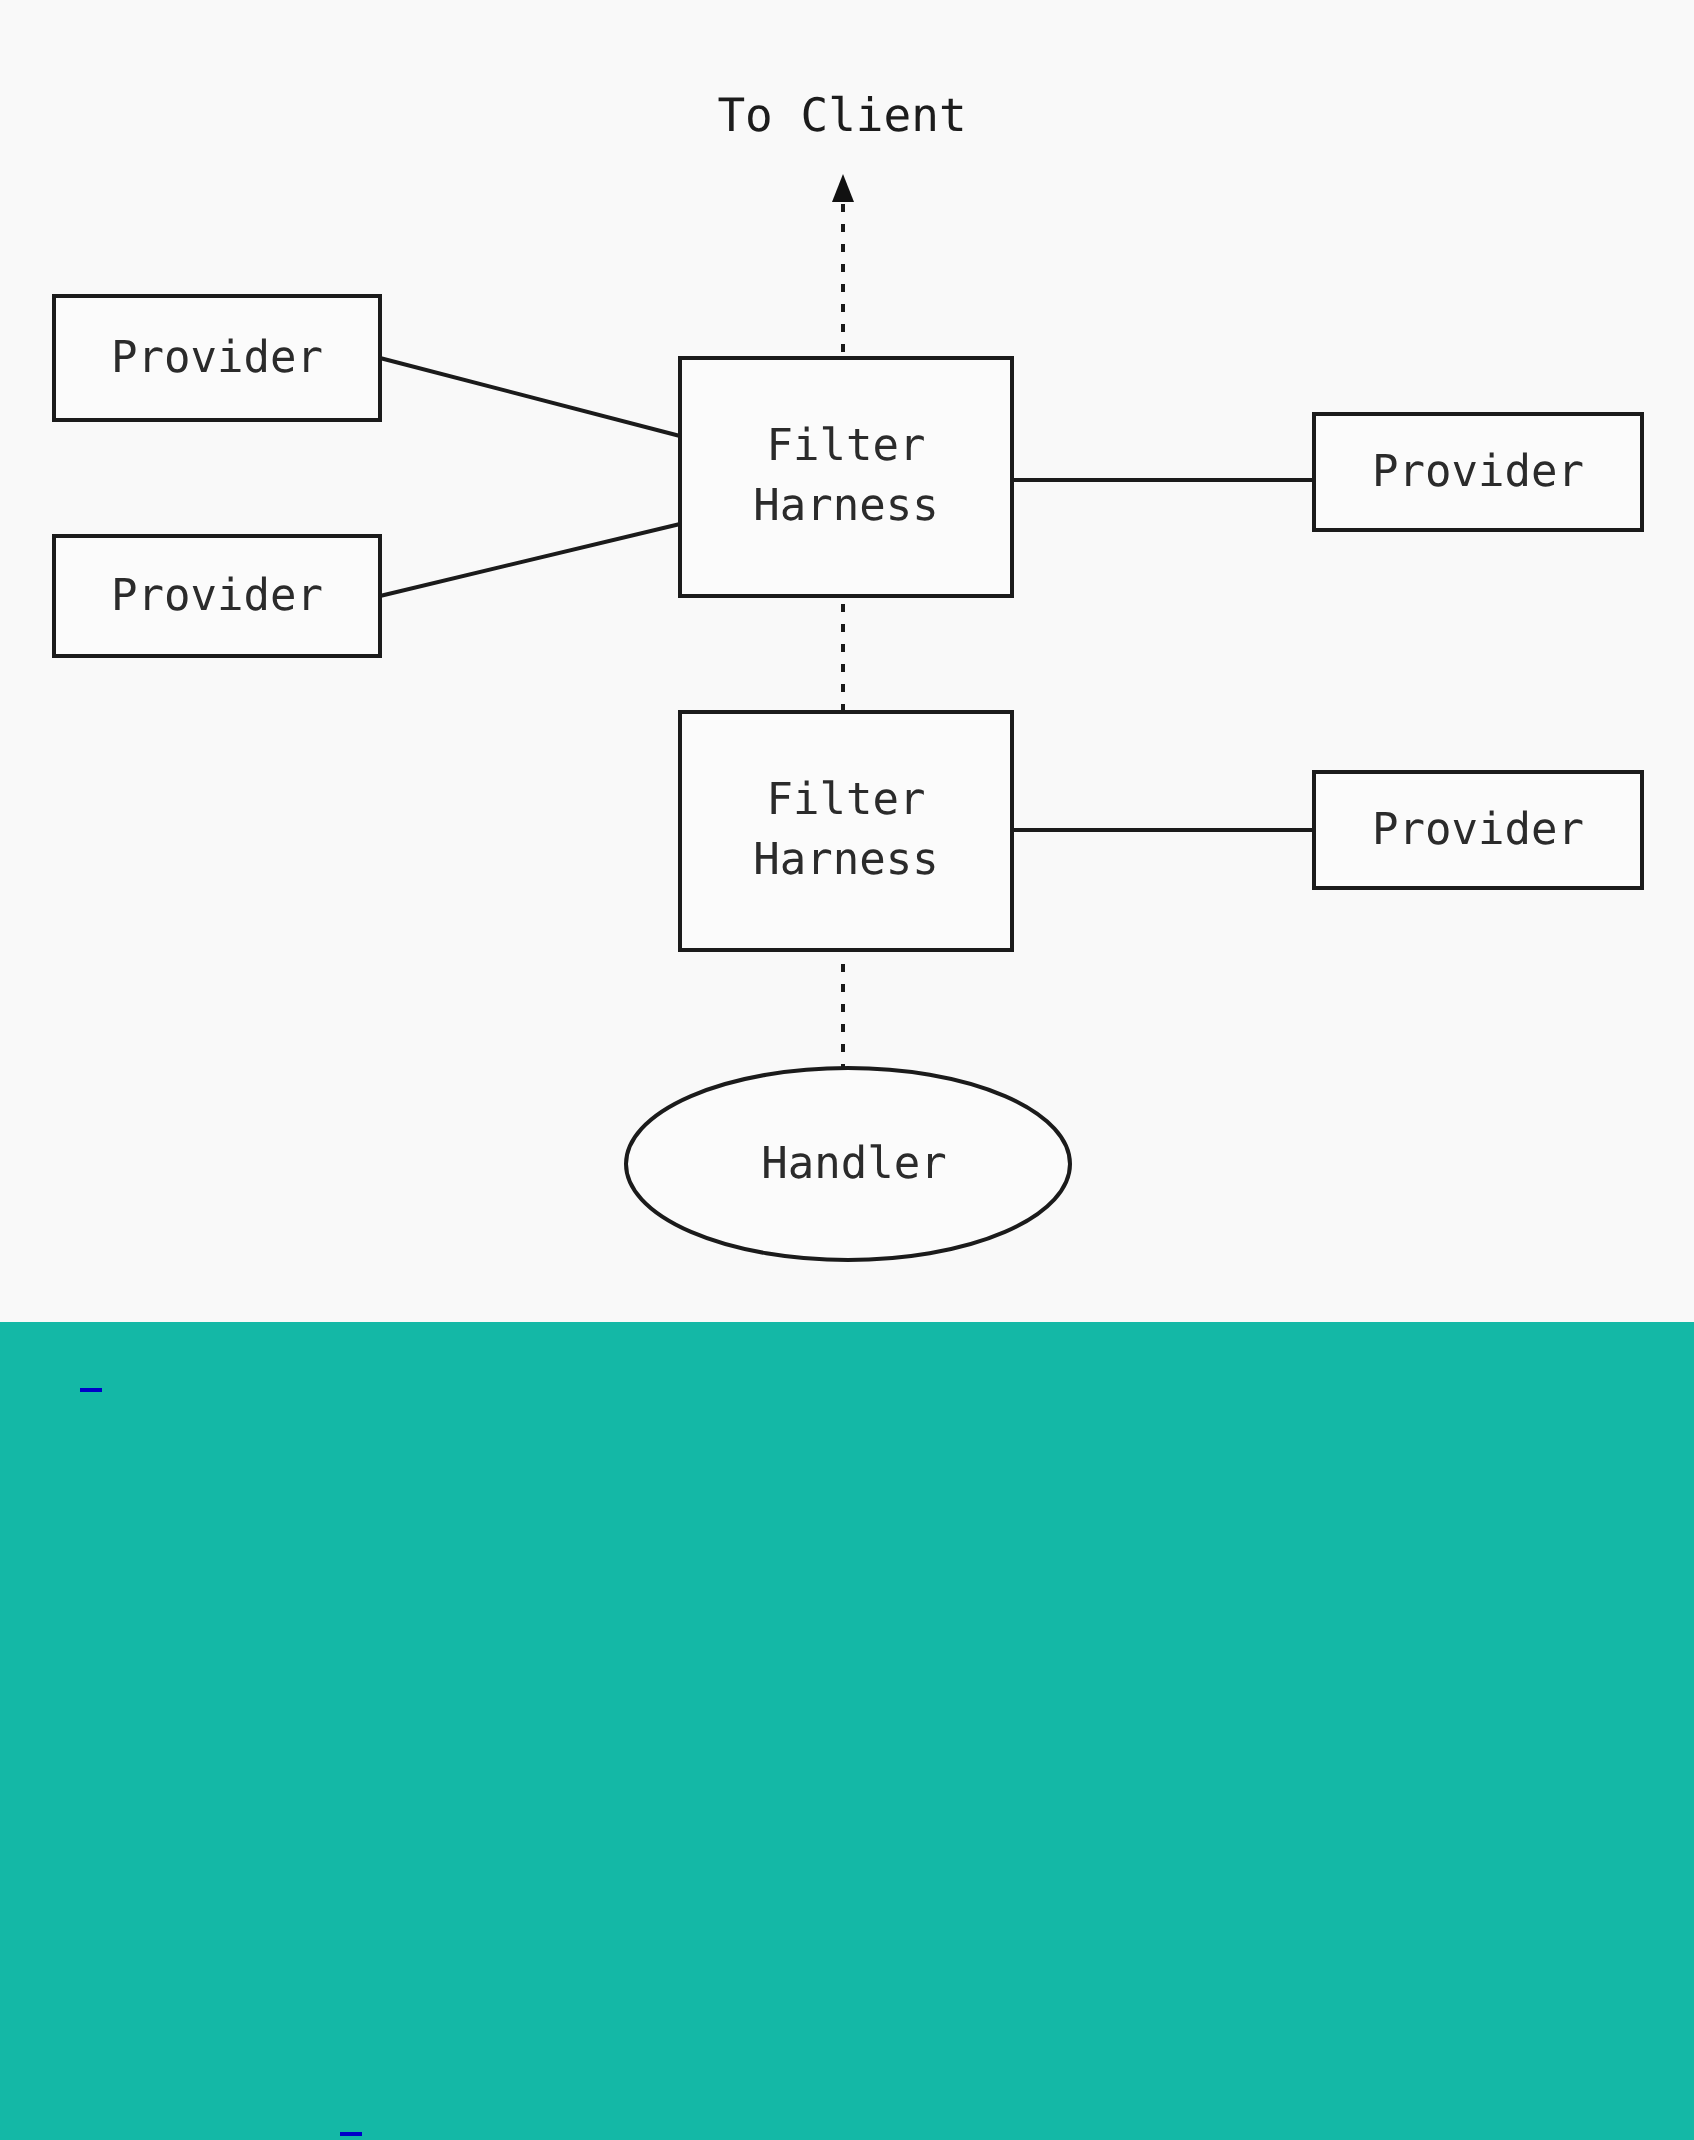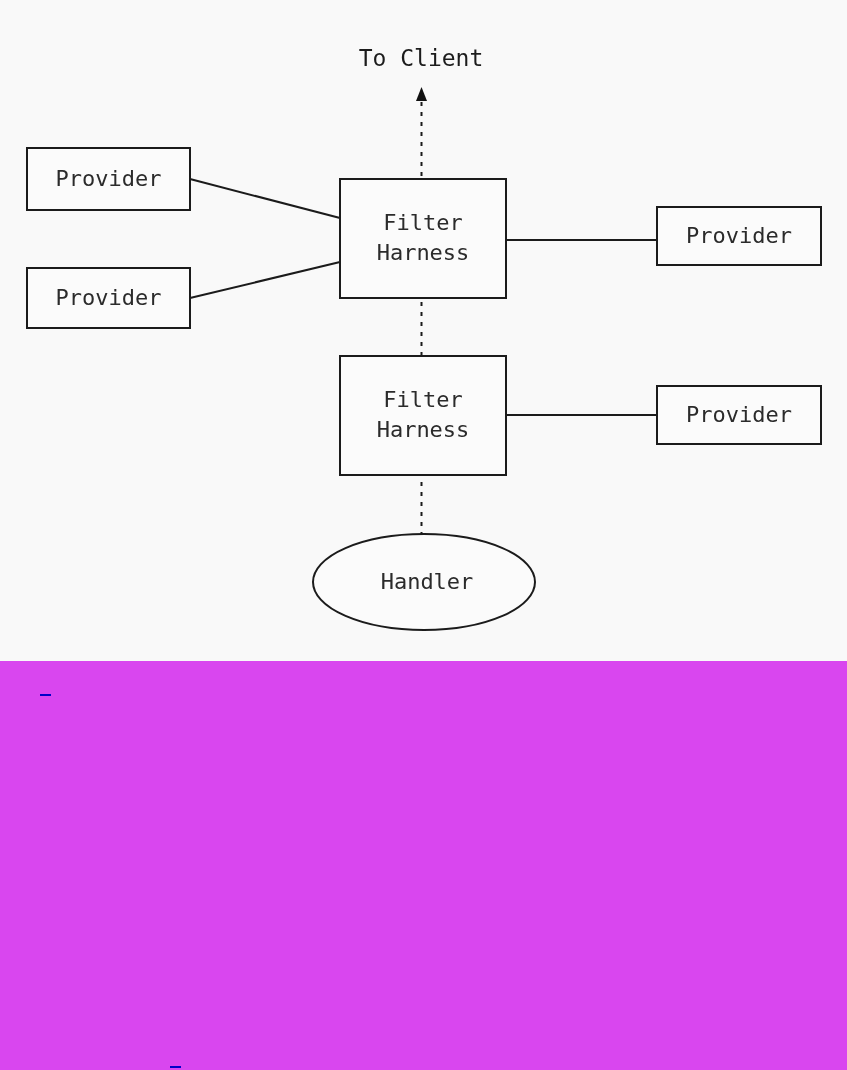--- a/index.html
+++ b/index.html
@@ -12,21 +12,21 @@
     height: 1070px;
     position: relative;
     font-family: "DejaVu Sans Mono", "Liberation Mono", monospace;
     overflow: hidden;
   }
   #page {
     position: absolute;
     left: 0; top: 0;
     width: 847px;
     height: 1070px;
-    background: #d946ef;
+    background: #14b8a6;
     text-align: right;
   }
   #diagram-canvas {
     position: absolute;
     left: 0;
     top: 0;
     width: 847px;
     height: 661px;
     background: #f9f9f9;
   }

